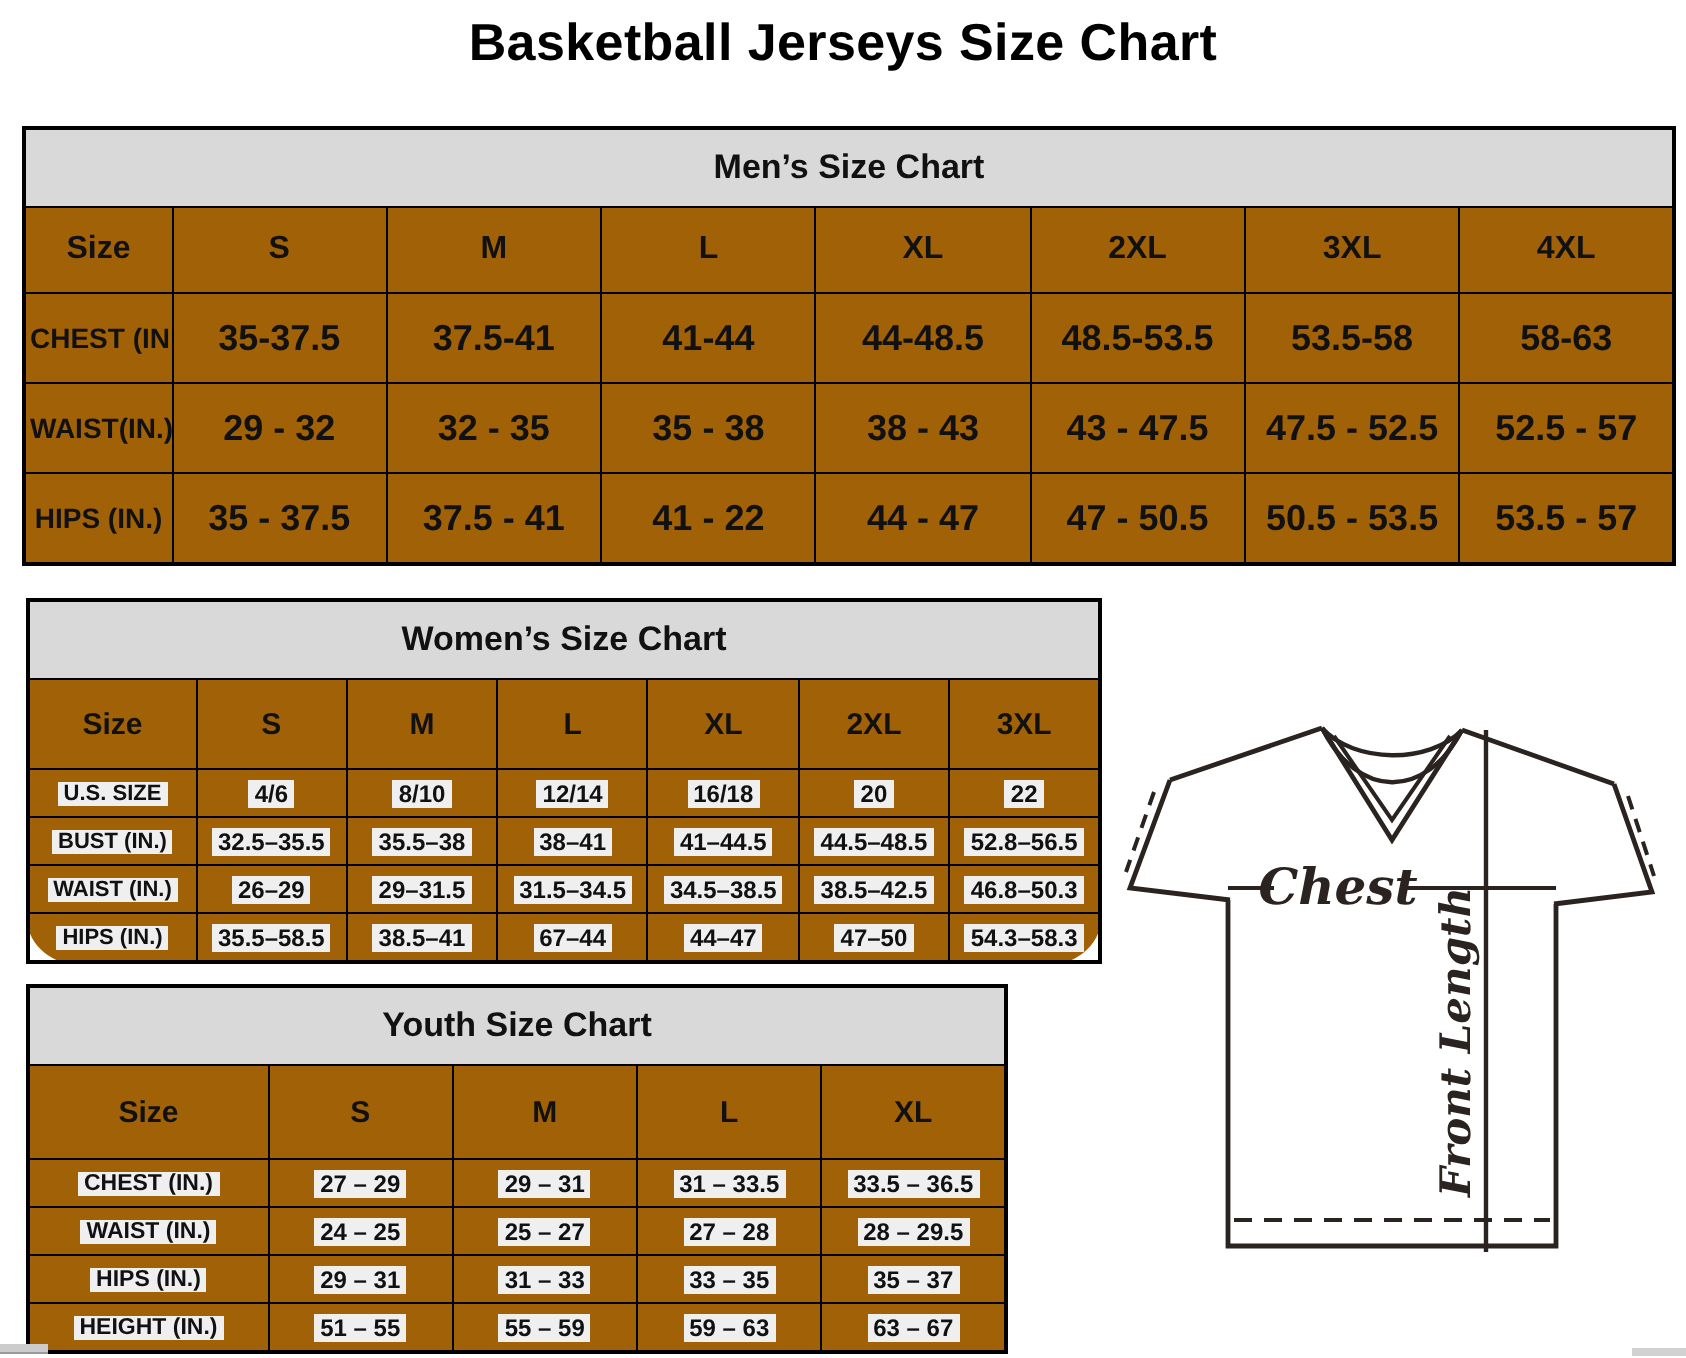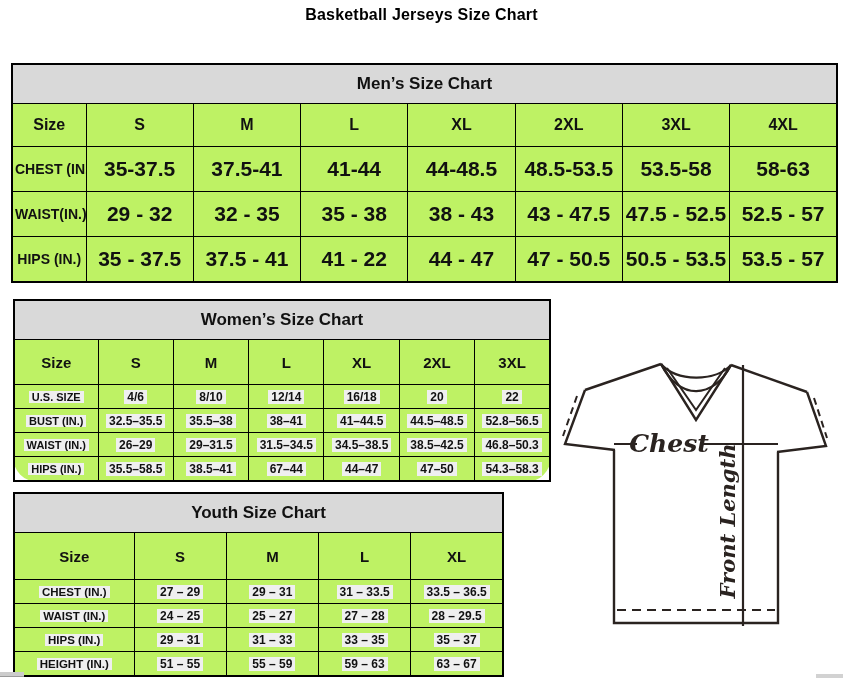--- a/index.html
+++ b/index.html
@@ -1,29 +1,29 @@
 <!DOCTYPE html>
 <html><head>
 <meta charset="utf-8">
 <style>
   html,body{margin:0;padding:0;background:#ffffff;}
   #page{position:relative;width:843px;height:679px;background:#ffffff;overflow:hidden;
         font-family:"Liberation Sans",sans-serif;color:#111111;}
   #page-title{position:absolute;top:6px;left:0;width:843px;text-align:center;
-        font-size:16px;font-weight:700;letter-spacing:0.2px;color:#000;}
+        font-size:26px;font-weight:700;letter-spacing:0.2px;color:#000;}
   table.size-table{border-collapse:collapse;table-layout:fixed;position:absolute;
-        background:#bef264;}
+        background:#a16207;}
   table.size-table td{border:1.5px solid #000;text-align:center;vertical-align:middle;
         font-weight:700;padding:0 2px;overflow:hidden;white-space:nowrap;}
   table.size-table{border:2px solid #000;}
   td.band{background:#d9d9d9;font-size:17px;height:38px;}
   
   #mens-table{left:11px;top:63px;width:827px;}
   #mens-table td.colhead{font-size:16px;height:42px;}
-  #mens-table td.data{font-size:21px;height:44px;}
+  #mens-table td.data{font-size:18px;height:44px;}
   #mens-table td.rowlabel{font-size:14px;}
   
   #womens-table{left:13px;top:299px;width:538px;border-radius:25px;}
   #womens-table td.colhead{font-size:15px;height:44px;}
   #womens-table td.data{font-size:12px;height:23px;}
   #womens-table td.rowlabel{font-size:11px;}
   
   #youth-table{left:13px;top:492px;width:491px;padding-left:42px;}
   #youth-table td.colhead{font-size:15px;height:46px;}
   #youth-table td.data{font-size:12px;height:23px;}

